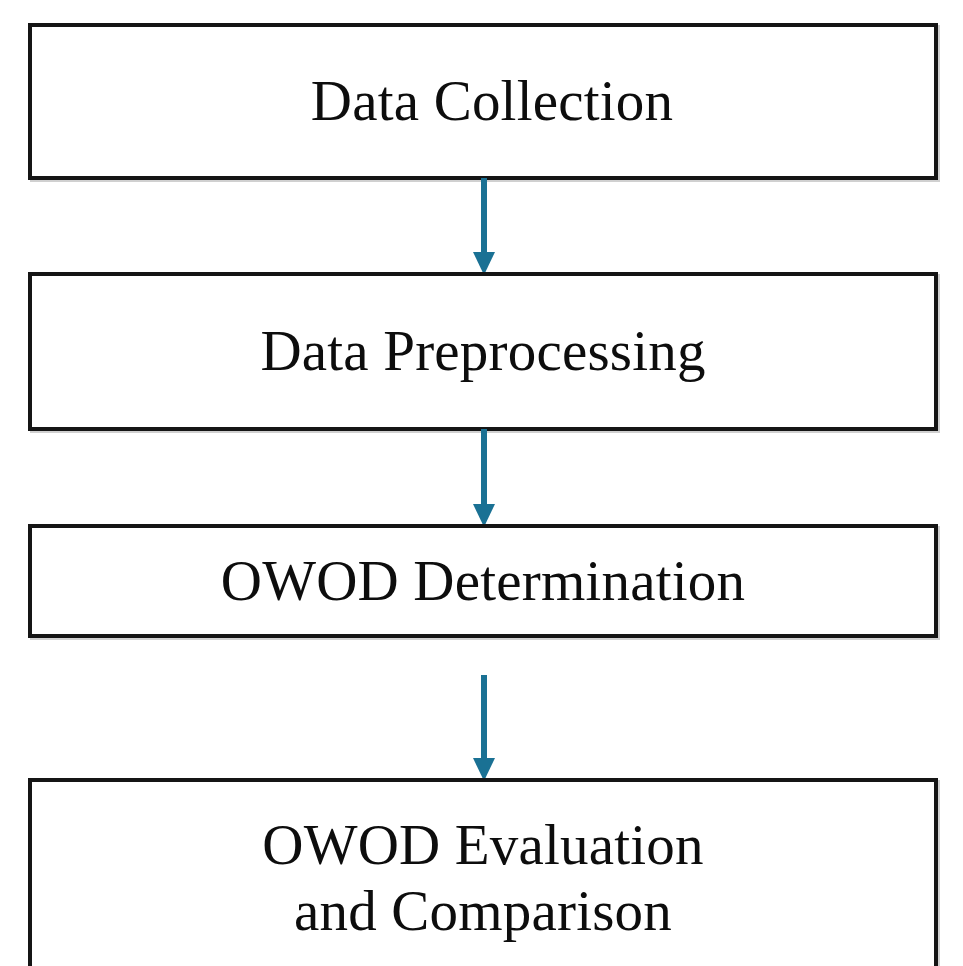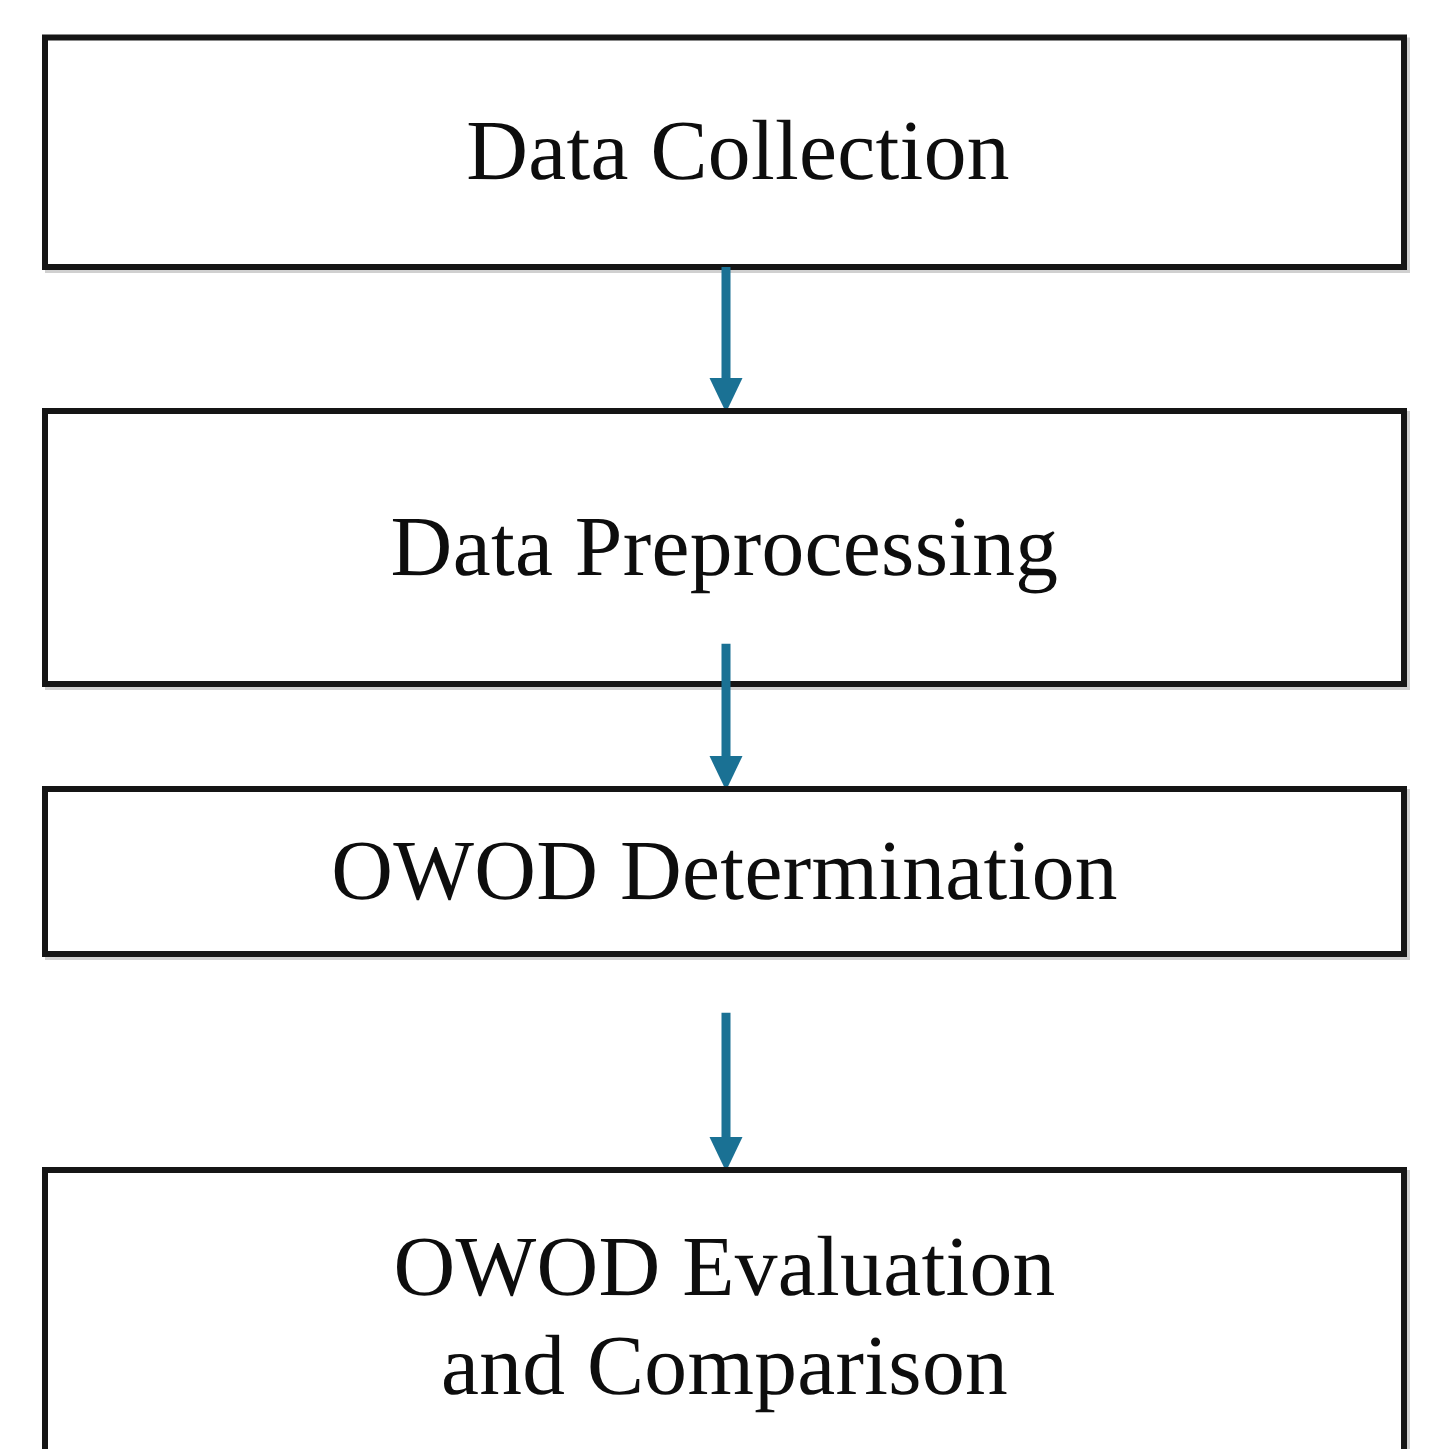--- a/index.html
+++ b/index.html
@@ -37,21 +37,21 @@
     line-height: 1.16;
     color: #0d0d0d;
     letter-spacing: 0.2px;
     font-weight: 400;
     white-space: pre-line;
     padding: 0 18px;
   }
 
   
   #node-data-collection      { top: 23px;  height: 157px; padding-left: 18px; }
-  #node-data-preprocessing   { top: 272px; height: 186px; }
+  #node-data-preprocessing   { top: 272px; height: 159px; }
   #node-owod-determination   { top: 524px; height: 114px; }
   #node-owod-evaluation      { top: 778px; height: 200px; }
 
   
   .flow-arrow {
     position: absolute;
     left: 455px;
     width: 58px;
   }
   #arrow-1 { top: 178px; height: 98px; }

